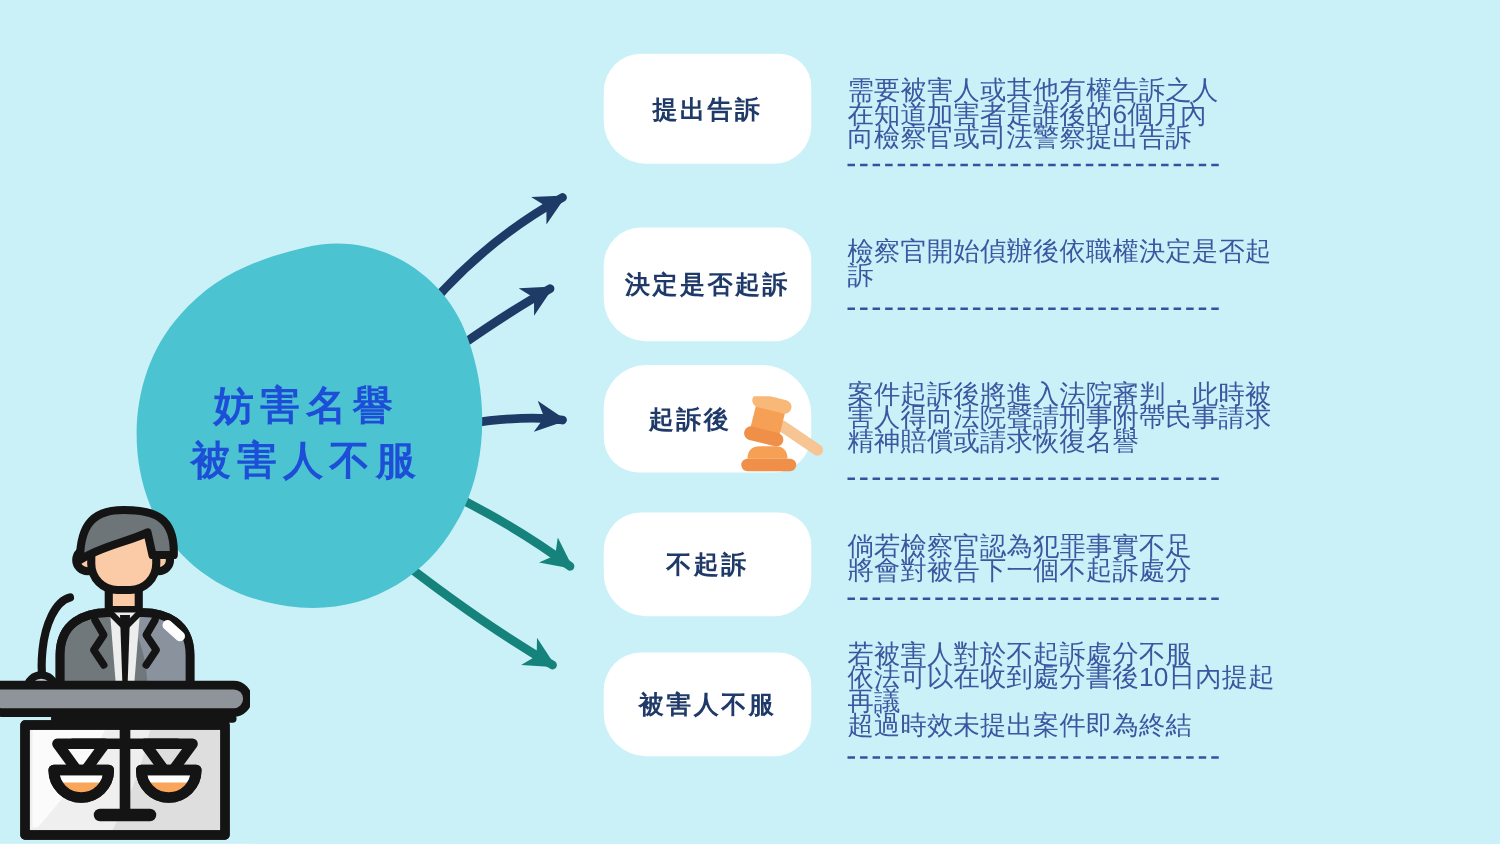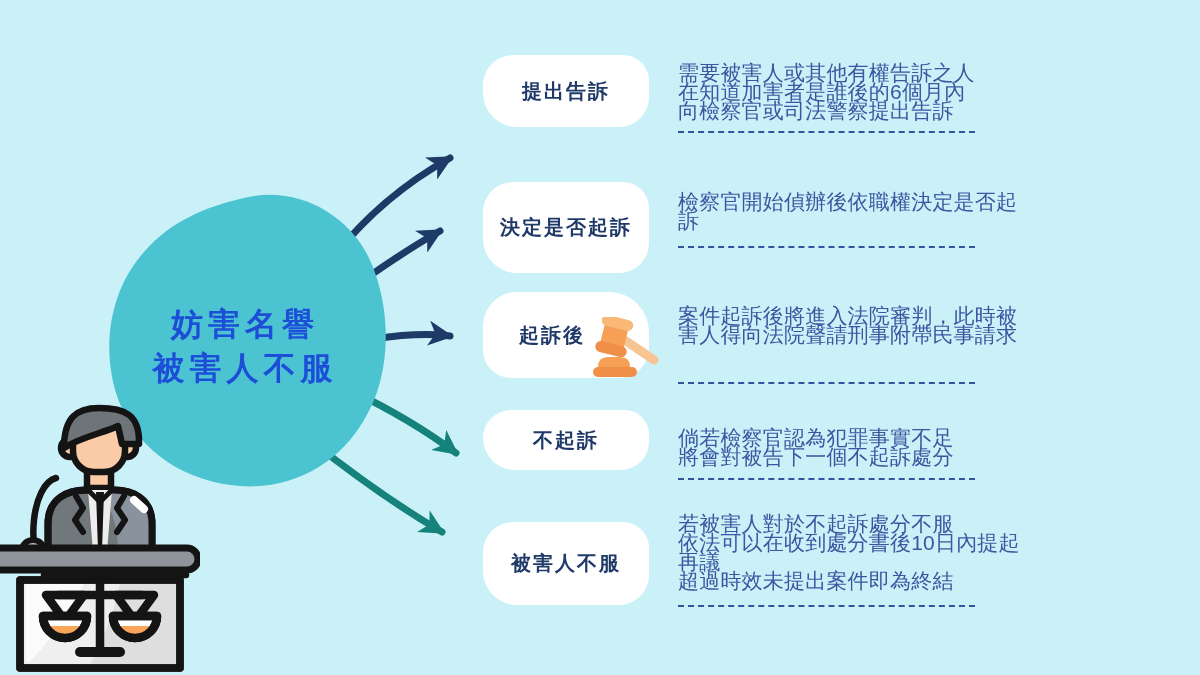--- a/index.html
+++ b/index.html
@@ -15,25 +15,25 @@
   .main-title{position:absolute;left:33px;top:112px;width:220px;text-align:center;
     font-size:32px;font-weight:700;color:#1d4ed8;line-height:44px;letter-spacing:5px;}
 
   
   .judge{position:absolute;left:0;top:398px;}
 
   
   .step-box{position:absolute;left:483px;width:166px;background:#FFFFFF;
     border-radius:30px 26px 30px 34px;display:flex;align-items:center;justify-content:center;}
   .step-box .lbl{font-size:20px;font-weight:700;color:#1F3A68;letter-spacing:2px;white-space:nowrap;}
-  .b1{top:55px;height:72px;align-items:center;}
+  .b1{top:43px;height:88px;align-items:center;}
   .b2{top:182px;height:91px;}
   .b3{top:292px;height:86px;border-radius:34px 40px 30px 28px;}
   .b3 .lbl{padding-right:28px;}
-  .b4{top:410px;height:60px;}
+  .b4{top:410px;height:83px;}
   .b5{top:522px;height:83px;}
 
   
   .gavel{position:absolute;left:590px;top:317px;}
 
   
   .desc{position:absolute;left:678px;width:320px;color:#3A57A0;font-size:21px;
     line-height:19px;font-weight:500;letter-spacing:.2px;}
   .desc .dline{white-space:nowrap;}
   .t1{top:63px;} .t2{top:192px;} .t3{top:306px;} .t4{top:428px;} .t5{top:514px;}
@@ -157,20 +157,21 @@
       <rect x="12" y="4" width="24" height="30" rx="6" fill="#F5A054"></rect>
       <rect x="8" y="0" width="32" height="11" rx="5.5" fill="#F8B878"></rect>
       <rect x="8" y="27" width="32" height="11" rx="5.5" fill="#F09048"></rect>
     </g>
     <path d="M 8 50 Q 8 40 18 40 L 30 40 Q 40 40 40 50 Z" fill="#F5A054"></path>
     <rect x="3" y="50" width="44" height="10" rx="5" fill="#F09048"></rect>
   </svg>
   <div class="desc t3">
     <div class="dline">案件起訴後將進入法院審判，此時被</div>
     <div class="dline">害人得向法院聲請刑事附帶民事請求</div>
+    <div class="dline">精神賠償或請求恢復名譽</div>
   </div>
   <div class="dash h3"></div>
 
   <div class="step-box b4">
     <span class="lbl">不起訴</span>
   </div>
   <div class="desc t4">
     <div class="dline">倘若檢察官認為犯罪事實不足</div>
     <div class="dline">將會對被告下一個不起訴處分</div>
   </div>

